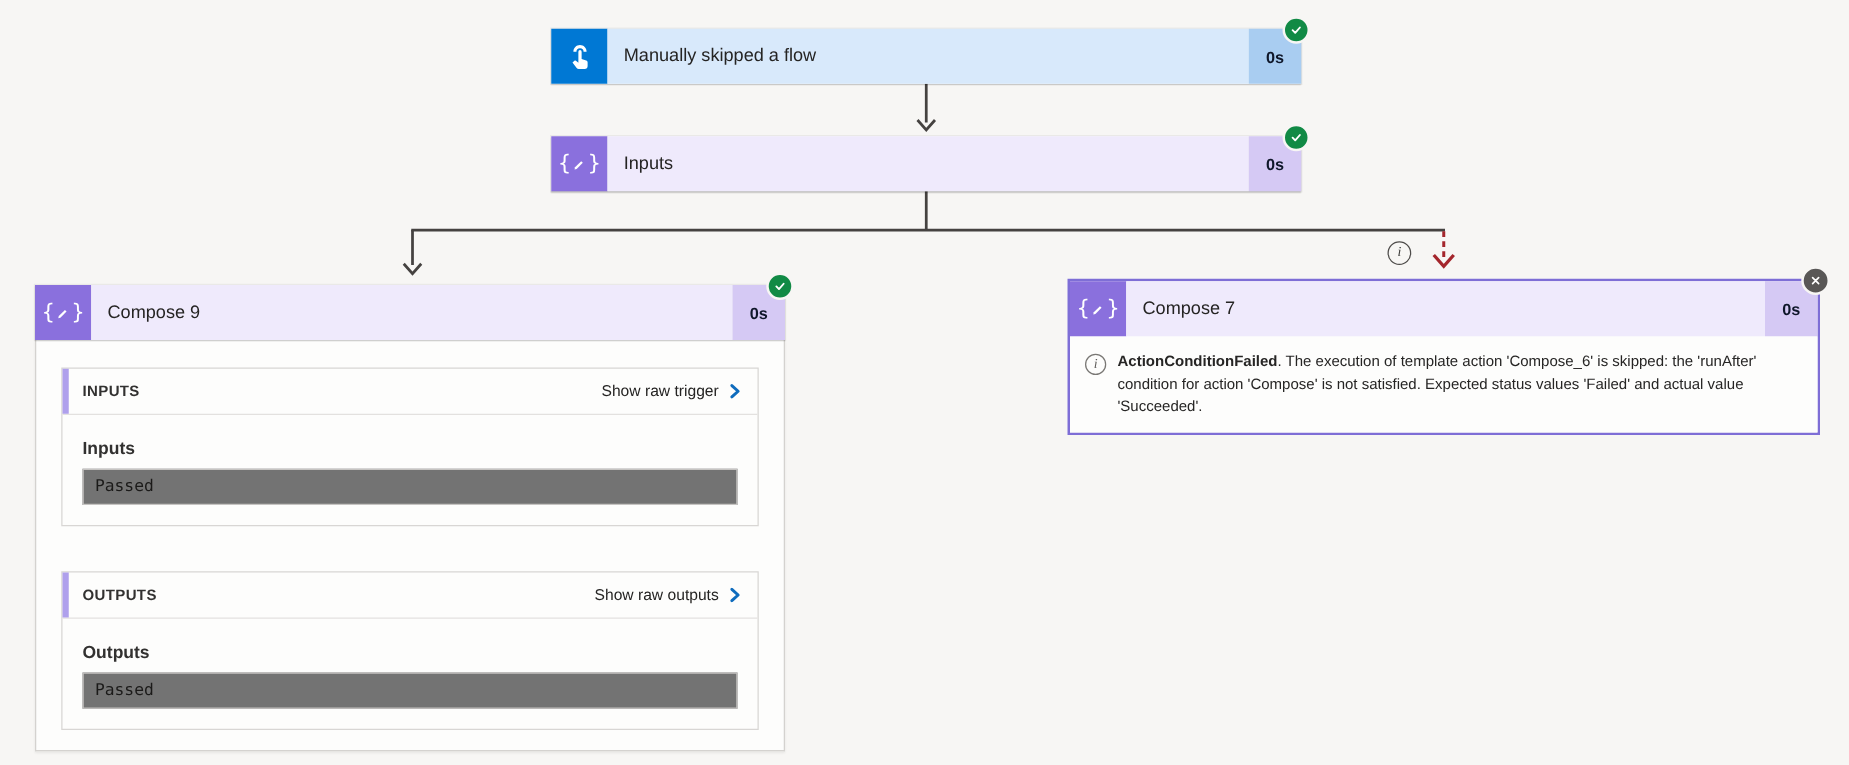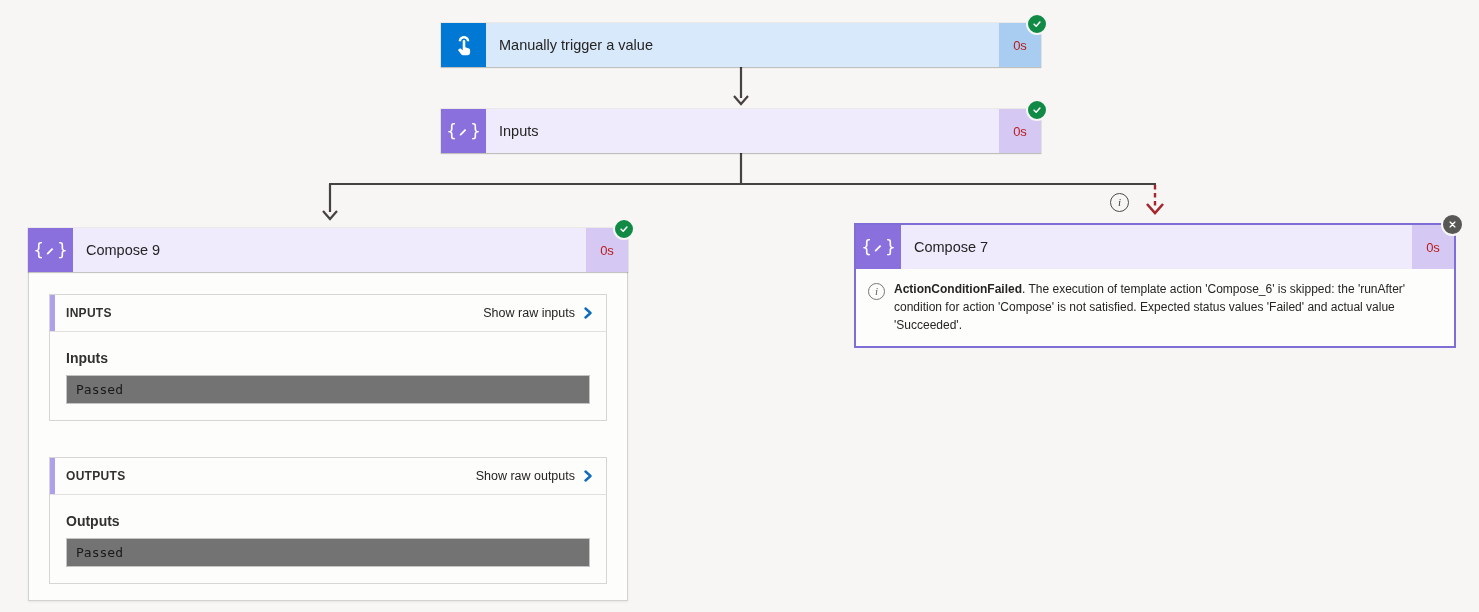--- a/index.html
+++ b/index.html
@@ -19,21 +19,21 @@
   }
   .node .iconbox{
     width:45px;flex:0 0 45px;display:flex;align-items:center;justify-content:center;
   }
   .node .titlecell{
     flex:1;display:flex;align-items:center;padding-left:13px;
     font-size:14.5px;color:#252423;
   }
   .node .durcell{
     flex:0 0 42px;display:flex;align-items:center;justify-content:center;
-    font-size:13px;color:#b91c1c;
+    font-size:13px;color:#0f172a;font-weight:bold;
   }
   .trigger .iconbox{background:#0078d4;}
   .trigger .titlecell{background:#d8e9fb;}
   .trigger .durcell{background:#a9cdf1;}
   .composeNode .iconbox{background:#8a70dd;}
   .composeNode .titlecell{background:#efeafc;}
   .composeNode .durcell{background:#d5c9f4;}
 
   .brace{color:#fff;font-size:17px;font-family:"DejaVu Sans",sans-serif;line-height:1;}
   .composeIcon{display:flex;align-items:center;gap:1px;}
@@ -125,21 +125,21 @@
     <polyline points="1147,204 1155,213 1163,204" fill="none" stroke="#a4262c" stroke-width="2.6"></polyline>
   </svg>
 
   <div class="node trigger" style="left:441px;top:23px;">
     <div class="iconbox">
       <svg width="26" height="26" viewBox="0 0 32 32">
         <path d="M16 5c-3.6 0-6.5 2.9-6.5 6.5h3A3.5 3.5 0 0 1 16 8a3.5 3.5 0 0 1 3.5 3.5h3C22.5 7.9 19.6 5 16 5z" fill="#fff"></path>
         <path d="M14.4 11.5a1.6 1.6 0 0 1 3.2 0v7.2l4.5 1.5c.9.3 1.4 1.1 1.4 2v3.3a3 3 0 0 1-3 3h-5.6a3 3 0 0 1-2.4-1.2l-3.9-5.2 1.7-1.4c.7-.6 1.7-.5 2.3.1l1.8 1.6V11.5z" fill="#fff"></path>
       </svg>
     </div>
-    <div class="titlecell">Manually trigger a value</div>
+    <div class="titlecell">Manually skipped a flow</div>
     <div class="durcell">0s</div>
     <div class="badge success">
       <svg width="10" height="10" viewBox="0 0 12 12">
           <path d="M2.5 6.2 L5 8.7 L9.5 3.6" stroke="#fff" stroke-width="1.8" fill="none" stroke-linecap="round" stroke-linejoin="round"></path>
         </svg>
     </div>
   </div>
 
   <div class="node composeNode" style="left:441px;top:109px;">
     <div class="iconbox">
@@ -179,21 +179,21 @@
           </svg>
       </div>
     </div>
     <div class="cardbody">
 
       <div class="section">
         <div class="section-header">
           <span class="section-title">INPUTS</span>
           <span class="section-spacer"></span>
           <span class="rawlink">
-            <span>Show raw inputs</span>
+            <span>Show raw trigger</span>
             <svg width="12" height="12" viewBox="0 0 12 12">
                 <path d="M3.5 1.5 L8.5 6 L3.5 10.5" fill="none" stroke="#0f6cbd" stroke-width="2.4" stroke-linecap="round" stroke-linejoin="round"></path>
               </svg>
           </span>
         </div>
         <div class="section-content">
           <div class="field-label">Inputs</div>
           <div class="field-value">Passed</div>
         </div>
       </div>

